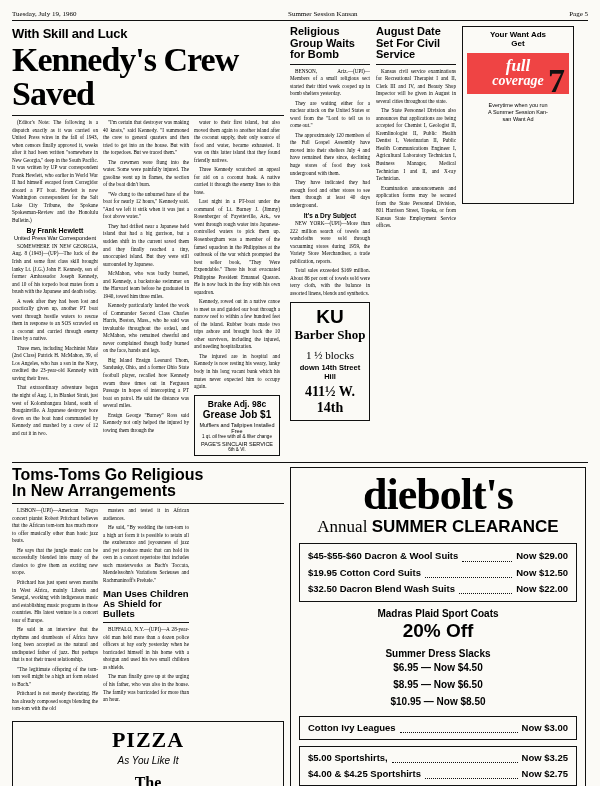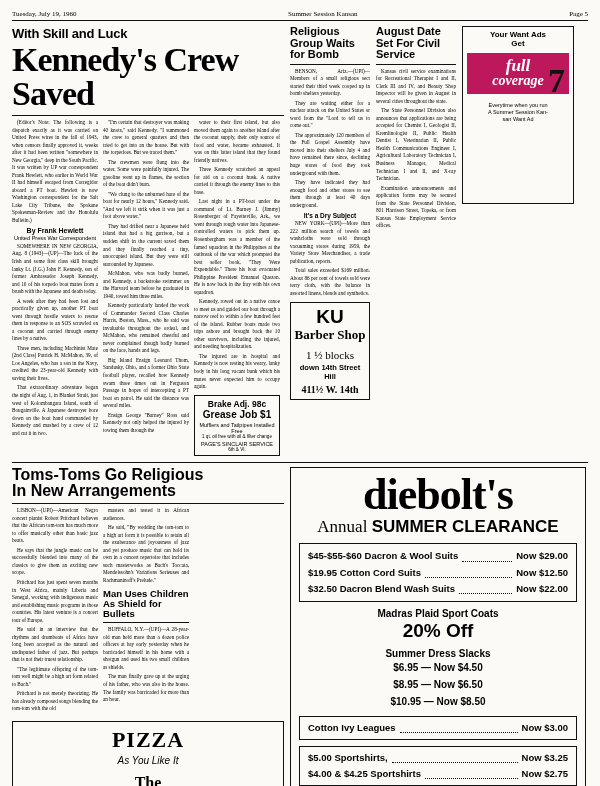--- a/index.html
+++ b/index.html
@@ -17,29 +17,29 @@
   
   .topstory{display:flex;gap:5px;}
   .c1{width:86px;}
   .c2{width:86px;}
   .c3{width:86px;}
   .hdr-relig{font-family:"Liberation Sans",sans-serif;font-size:11px;font-weight:bold;line-height:1.05;}
   .hdr-aug{font-family:"Liberation Sans",sans-serif;font-size:11px;font-weight:bold;line-height:1.05;}
   .wantads{border:1px solid #111;height:178px;position:relative;overflow:hidden;box-sizing:border-box;}
   .wantads .wa-top{text-align:center;font-family:"Liberation Sans",sans-serif;font-size:8px;font-weight:bold;padding-top:4px;line-height:1.1;}
   .fullcov{font-family:"Liberation Serif",serif;font-weight:bold;font-style:italic;color:#fff;font-size:17px;line-height:1;text-align:center;}
-  .covbox{background:#be185d;margin:4px 4px 0;padding:4px 2px 6px;position:relative;}
+  .covbox{background:#ef4444;margin:4px 4px 0;padding:4px 2px 6px;position:relative;}
   .bignum{position:absolute;right:4px;bottom:-6px;font-size:34px;color:#111;font-weight:bold;font-family:"Liberation Serif",serif;}
   .wa-bottom{text-align:center;font-size:5.5px;line-height:1.35;padding:8px 4px 0;font-family:"Liberation Sans",sans-serif;}
   .ku{border:1px solid #111;text-align:center;padding:4px 2px;}
   .ku .k1{font-family:"Liberation Sans",sans-serif;font-size:19px;font-weight:bold;line-height:1;}
   .ku .k2{font-family:"Liberation Serif",serif;font-size:13px;font-weight:bold;margin-top:1px;}
   .ku .k3{font-size:11px;margin-top:6px;font-family:"Liberation Serif",serif;}
   .ku .k4{font-size:7.5px;font-weight:bold;font-family:"Liberation Sans",sans-serif;margin-top:2px;}
-  .ku .k5{font-size:10px;font-weight:bold;margin-top:3px;font-family:"Liberation Serif",serif;}
+  .ku .k5{font-size:14px;font-weight:bold;margin-top:3px;font-family:"Liberation Serif",serif;}
   .brake{border:1px solid #111;text-align:center;padding:3px 2px;font-family:"Liberation Sans",sans-serif;}
   .brake .b1{font-size:8.5px;font-weight:bold;}
   .brake .b2{font-size:10px;font-weight:bold;}
   .brake .b3{font-size:5.5px;margin-top:2px;}
   .brake .b4{font-size:4.6px;}
   .toms{font-family:"Liberation Sans",sans-serif;font-size:16px;font-weight:bold;line-height:1.05;}
   .secthead{font-family:"Liberation Sans",sans-serif;font-size:9.5px;font-weight:bold;line-height:1.08;margin-top:4px;}
   .pizza-box{border:1px solid #111;box-sizing:border-box;padding:5px 6px;text-align:center;}
   .pz1{font-family:"Liberation Serif",serif;font-size:22px;font-weight:bold;letter-spacing:1px;}
   .pz2{font-family:"Liberation Sans",sans-serif;font-size:10px;font-style:italic;margin-top:2px;}

